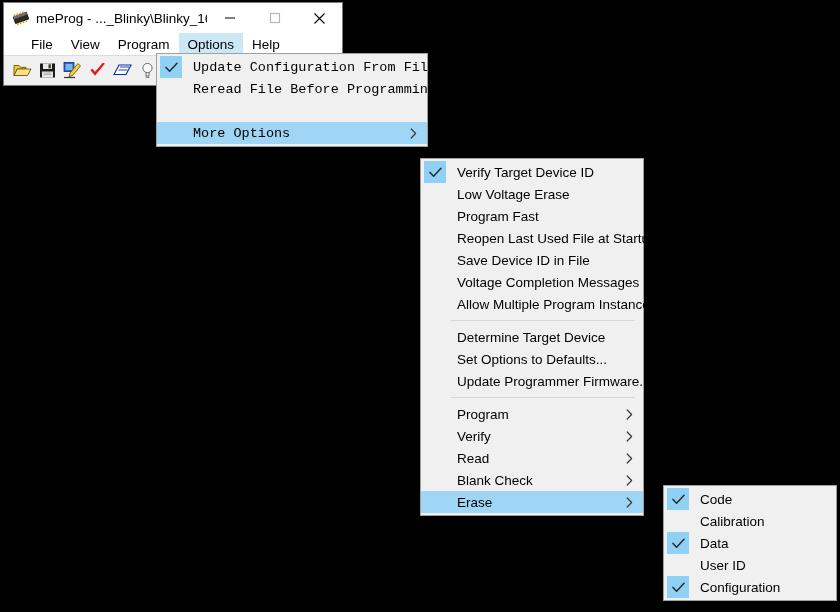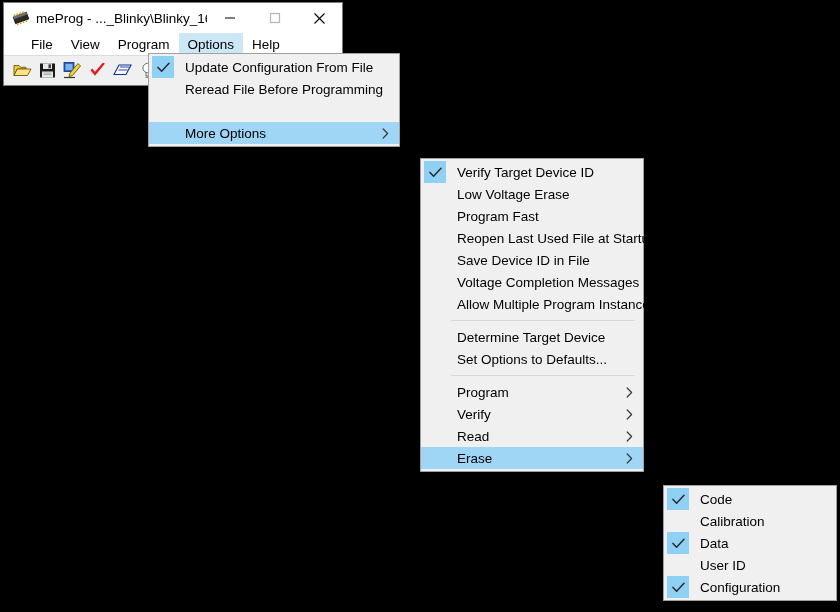--- a/index.html
+++ b/index.html
@@ -158,23 +158,24 @@
     align-items: center;
   }
   .separator {
     height: 1px;
     background: #d7d7d7;
     margin: 5px 8px 5px 30px;
   }
 
   
   #menu-options {
-    left: 148px;
+    left: 156px;
     top: 53px;
-    width: 252px;
+    width: 272px;
+    font-family: Liberation Mono, monospace;
   }
   #menu-more {
     left: 420px;
     top: 158px;
     width: 224px;
   }
   #menu-erase {
     left: 663px;
     top: 485px;
     width: 174px;
@@ -345,20 +346,24 @@
       </div>
       <div class="separator"></div>
       <div class="menu-item">
         <div class="check-box"></div>
         <div class="menu-label">Determine Target Device</div>
       </div>
       <div class="menu-item">
         <div class="check-box"></div>
         <div class="menu-label">Set Options to Defaults...</div>
       </div>
+      <div class="menu-item">
+        <div class="check-box"></div>
+        <div class="menu-label">Update Programmer Firmware...</div>
+      </div>
       <div class="separator"></div>
       <div class="menu-item">
         <div class="check-box"></div>
         <div class="menu-label">Program</div>
         <div class="menu-arrow">
           <svg width="7" height="11" viewBox="0 0 7 11">
             <path d="M1.2 1 L5.6 5.5 L1.2 10" fill="none" stroke="#3a3a3a" stroke-width="1.2" stroke-linecap="round" stroke-linejoin="round"></path>
           </svg>
         </div>
       </div>
@@ -367,20 +372,29 @@
         <div class="menu-label">Verify</div>
         <div class="menu-arrow">
           <svg width="7" height="11" viewBox="0 0 7 11">
             <path d="M1.2 1 L5.6 5.5 L1.2 10" fill="none" stroke="#3a3a3a" stroke-width="1.2" stroke-linecap="round" stroke-linejoin="round"></path>
           </svg>
         </div>
       </div>
       <div class="menu-item">
         <div class="check-box"></div>
         <div class="menu-label">Read</div>
+        <div class="menu-arrow">
+          <svg width="7" height="11" viewBox="0 0 7 11">
+            <path d="M1.2 1 L5.6 5.5 L1.2 10" fill="none" stroke="#3a3a3a" stroke-width="1.2" stroke-linecap="round" stroke-linejoin="round"></path>
+          </svg>
+        </div>
+      </div>
+      <div class="menu-item">
+        <div class="check-box"></div>
+        <div class="menu-label">Blank Check</div>
         <div class="menu-arrow">
           <svg width="7" height="11" viewBox="0 0 7 11">
             <path d="M1.2 1 L5.6 5.5 L1.2 10" fill="none" stroke="#3a3a3a" stroke-width="1.2" stroke-linecap="round" stroke-linejoin="round"></path>
           </svg>
         </div>
       </div>
       <div class="menu-item hl">
         <div class="check-box"></div>
         <div class="menu-label">Erase</div>
         <div class="menu-arrow">

